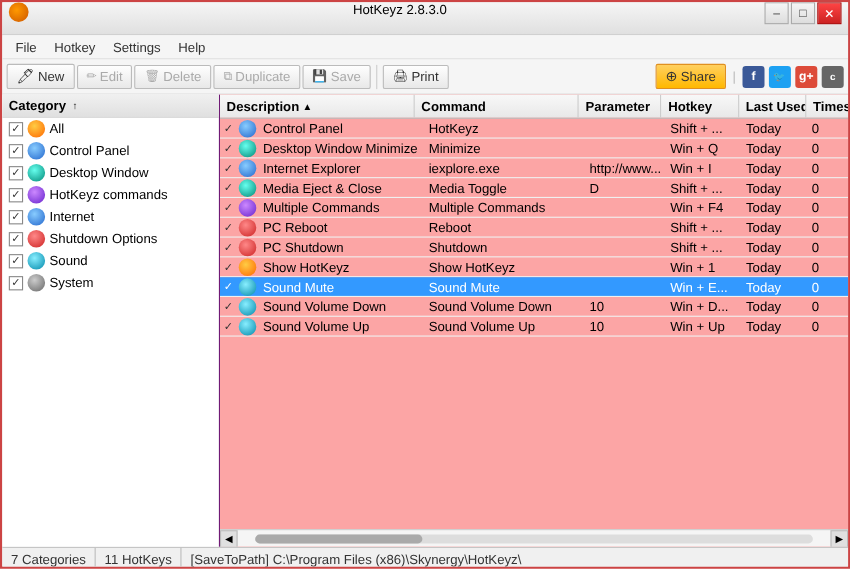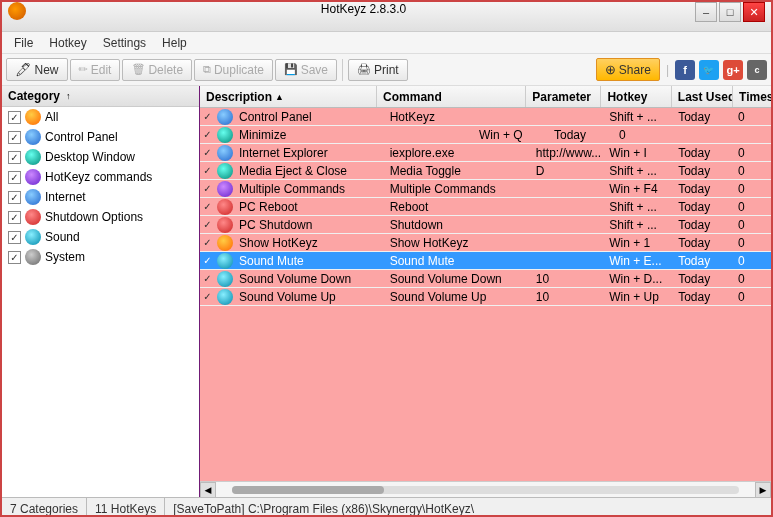--- a/index.html
+++ b/index.html
@@ -337,20 +337,21 @@
       <div class="cell cell-desc">Control Panel</div>
       <div class="cell cell-cmd">HotKeyz</div>
       <div class="cell cell-param"></div>
       <div class="cell cell-hk">Shift + ...</div>
       <div class="cell cell-lu">Today</div>
       <div class="cell cell-times">0</div>
     </div>
         <div class="table-row">
       <div class="row-check" style="color:#333;">✓</div>
       <div class="row-icon" style="background:radial-gradient(circle at 40% 35%, #66ffee, #008877); border-radius:50%;"></div>
+      <div class="cell cell-desc">Desktop Window Minimize</div>
       <div class="cell cell-cmd">Minimize</div>
       <div class="cell cell-param"></div>
       <div class="cell cell-hk">Win + Q</div>
       <div class="cell cell-lu">Today</div>
       <div class="cell cell-times">0</div>
     </div>
         <div class="table-row">
       <div class="row-check" style="color:#333;">✓</div>
       <div class="row-icon" style="background:radial-gradient(circle at 40% 35%, #88ccff, #2266cc); border-radius:50%;"></div>
       <div class="cell cell-desc">Internet Explorer</div>

